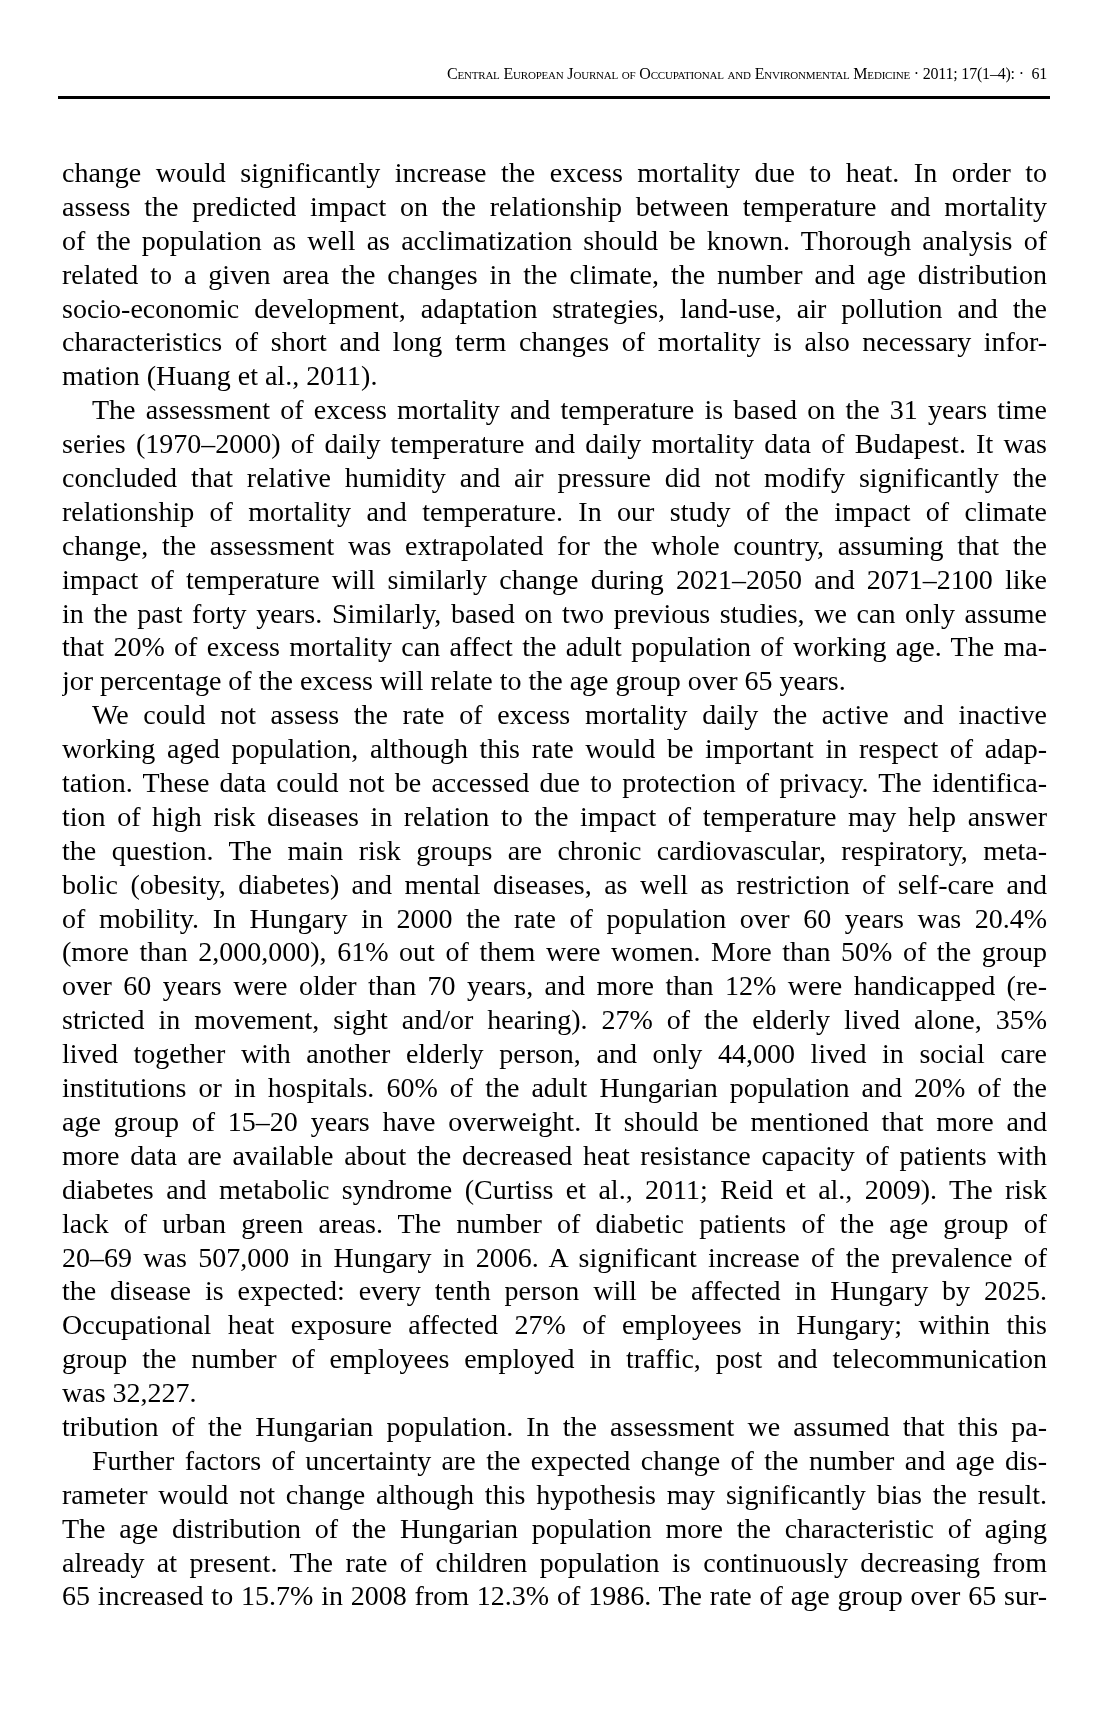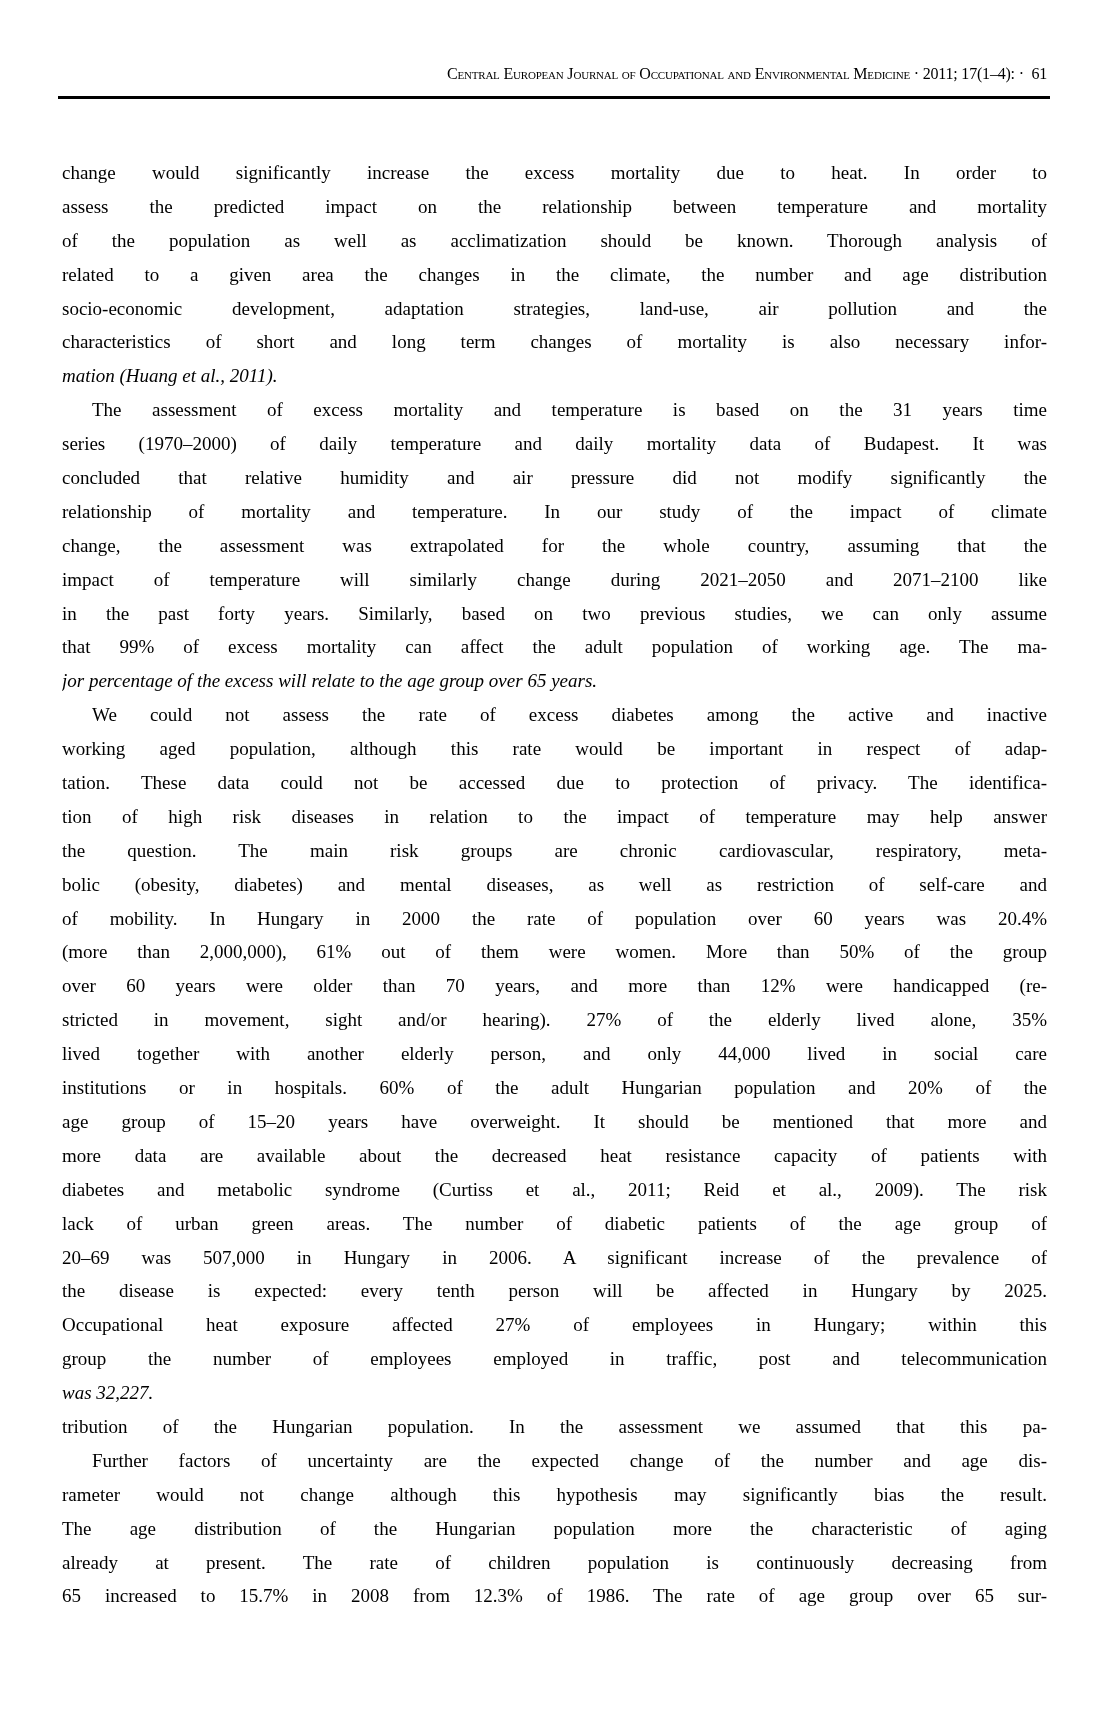--- a/index.html
+++ b/index.html
@@ -3,23 +3,23 @@
 <meta charset="utf-8">
 <style>
   html, body { margin: 0; padding: 0; background: #ffffff; }
   body { width: 1112px; height: 1725px; position: relative; overflow: hidden;
          font-family: "Liberation Serif", "DejaVu Serif", serif; color: #000; }
   .header { position: absolute; left: 62px; top: 60px; width: 985px; height: 30px; }
   .header-text { position: absolute; right: 0; top: 0; font-size: 16px; font-variant: small-caps;
                  letter-spacing: -0.2px; white-space: nowrap; line-height: 28px; }
   .header-rule { position: absolute; left: 58px; top: 96px; width: 992px; height: 3px; background: #000; }
   .body { position: absolute; left: 62px; top: 156px; width: 985px; }
-  .line { font-size: 19px; line-height: 33.9px; height: 33.9px; white-space: nowrap;
+  .line { font-size: 28px; line-height: 33.9px; height: 33.9px; white-space: nowrap;
           text-align: justify; text-align-last: justify; overflow: hidden; }
-  .line.last { text-align-last: left; font-style: italic; }
+  .line.last { text-align-last: left; }
   .line.indent { padding-left: 30px; }
 </style>
 </head>
 <body>
 
 <div class="header">
   <div class="header-text"><span>Central European Journal of Occupational and Environmental Medicine</span> · <span>2011; 17(1–4):</span> · &nbsp;<span>61</span></div>
 </div>
 <div class="header-rule"></div>
 
@@ -34,25 +34,25 @@
       <div class="line last">mation (Huang et al., 2011).</div>
     </div>
     <div>
       <div class="line indent">The assessment of excess mortality and temperature is based on the 31 years time</div>
       <div class="line">series (1970–2000) of daily temperature and daily mortality data of Budapest. It was</div>
       <div class="line">concluded that relative humidity and air pressure did not modify significantly the</div>
       <div class="line">relationship of mortality and temperature. In our study of the impact of climate</div>
       <div class="line">change, the assessment was extrapolated for the whole country, assuming that the</div>
       <div class="line">impact of temperature will similarly change during 2021–2050 and 2071–2100 like</div>
       <div class="line">in the past forty years. Similarly, based on two previous studies, we can only assume</div>
-      <div class="line">that 99% of excess mortality can affect the adult population of working age. The ma-</div>
+      <div class="line">that 20% of excess mortality can affect the adult population of working age. The ma-</div>
       <div class="line last">jor percentage of the excess will relate to the age group over 65 years.</div>
     </div>
     <div>
-      <div class="line indent">We could not assess the rate of excess diabetes among the active and inactive</div>
+      <div class="line indent">We could not assess the rate of excess mortality daily the active and inactive</div>
       <div class="line">working aged population, although this rate would be important in respect of adap-</div>
       <div class="line">tation. These data could not be accessed due to protection of privacy. The identifica-</div>
       <div class="line">tion of high risk diseases in relation to the impact of temperature may help answer</div>
       <div class="line">the question. The main risk groups are chronic cardiovascular, respiratory, meta-</div>
       <div class="line">bolic (obesity, diabetes) and mental diseases, as well as restriction of self-care and</div>
       <div class="line">of mobility. In Hungary in 2000 the rate of population over 60 years was 20.4%</div>
       <div class="line">(more than 2,000,000), 61% out of them were women. More than 50% of the group</div>
       <div class="line">over 60 years were older than 70 years, and more than 12% were handicapped (re-</div>
       <div class="line">stricted in movement, sight and/or hearing). 27% of the elderly lived alone, 35%</div>
       <div class="line">lived together with another elderly person, and only 44,000 lived in social care</div>

